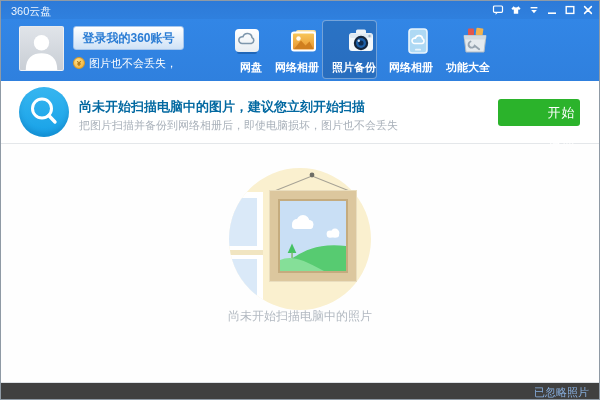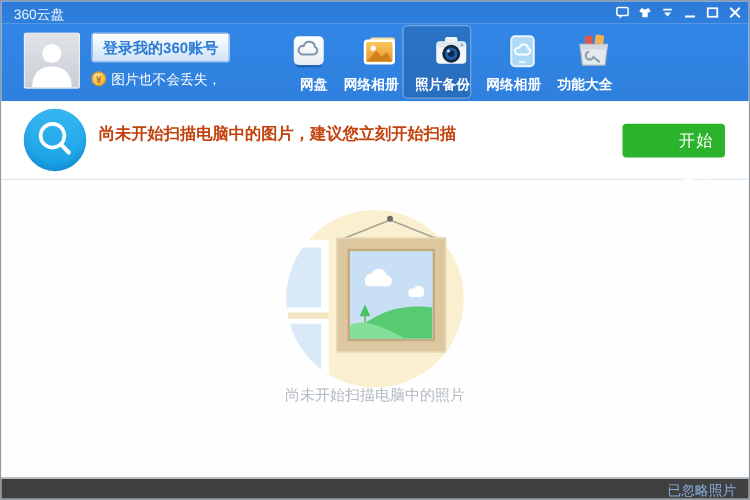--- a/index.html
+++ b/index.html
@@ -38,25 +38,25 @@
   .tab-icon{ width:30px; height:30px; }
   .tab-label{ font-size:11px; font-weight:bold; color:#ffffff; margin-top:4px; white-space:nowrap; }
   
   .notifbar{ position:absolute; top:80px; left:0; right:0; height:63px; background:#ffffff;
              border-bottom:1px solid #e4e7ea; }
   .scan-circle{ position:absolute; left:18px; top:6px; width:50px; height:50px; border-radius:50%;
                 background:linear-gradient(180deg,#37b6f0,#17a1e7);
                 box-shadow: inset 0 -4px 5px rgba(0,70,130,.20);
                 display:flex; align-items:center; justify-content:center; }
   .notif-title{ position:absolute; left:78px; top:17px; font-size:13px; font-weight:bold;
-                color:#c2410c; }
+                color:#0369a1; }
   .notif-sub{ position:absolute; left:78px; top:37px; font-size:11px; color:#a9b1ba; }
   .scan-btn{ position:absolute; right:19px; top:18px; width:82px; height:27px;
              background:#2bb32b; border-radius:3px; color:#ffffff; font-size:13px;
-             line-height:27px; cursor:pointer; letter-spacing:1px;padding-left:45px; }
+             text-align:center; line-height:27px; cursor:pointer; letter-spacing:1px;padding-left:45px; }
   
   .content{ position:absolute; top:143px; left:0; right:0; bottom:17px; background:#fefefe; }
   .illustration{ position:absolute; left:226px; top:22px; }
   .empty-caption{ position:absolute; left:0; right:0; top:164px; text-align:center;
                   font-size:12px; color:#b2b9c1; }
   
   .statusbar{ position:absolute; left:0; right:0; bottom:0; height:17px; background:#404040;
               border-top:1px solid #dde1e5; }
   .ignored-link{ position:absolute; right:10px; top:2px; font-size:11px; color:#87aede;
                  cursor:pointer; }
@@ -188,20 +188,21 @@
   </div>
 
   <div class="notifbar">
     <div class="scan-circle">
       <svg width="50" height="50" viewBox="0 0 50 50">
         <circle cx="23" cy="21.5" r="9.5" fill="none" stroke="#ffffff" stroke-width="3"></circle>
         <line x1="29.8" y1="28.5" x2="36" y2="35" stroke="#ffffff" stroke-width="3.4" stroke-linecap="round"></line>
       </svg>
     </div>
     <div class="notif-title">尚未开始扫描电脑中的图片，建议您立刻开始扫描</div>
+    <div class="notif-sub">把图片扫描并备份到网络相册后，即使电脑损坏，图片也不会丢失</div>
     <div class="scan-btn">开始扫描</div>
   </div>
 
   <div class="content">
     <svg class="illustration" width="150" height="150" viewBox="0 0 150 150">
       <defs>
         <clipPath id="circClip">
             <circle cx="73" cy="73" r="71"></circle>
           </clipPath>
         <clipPath id="picClip">

